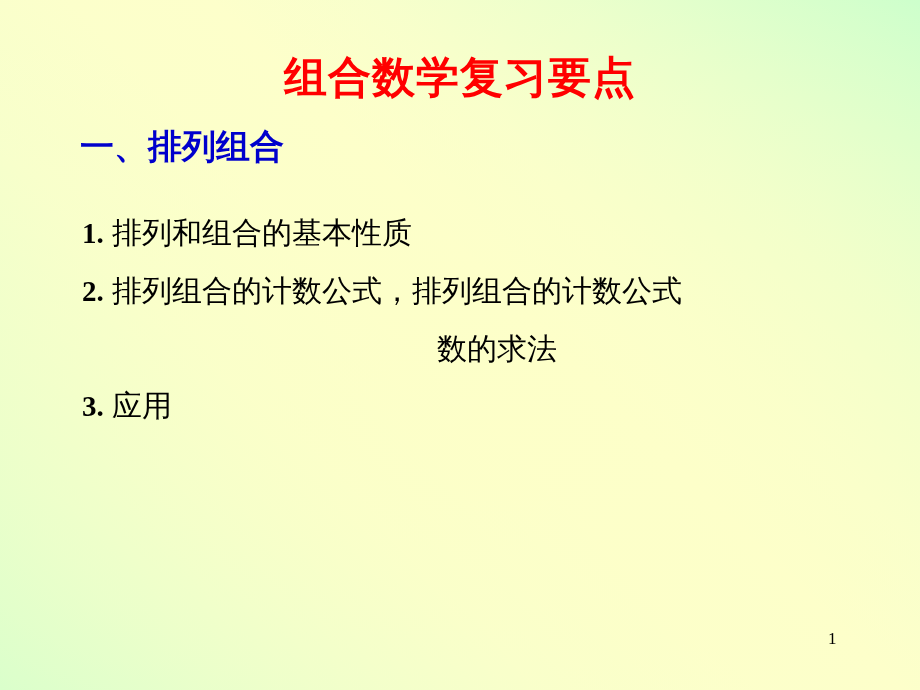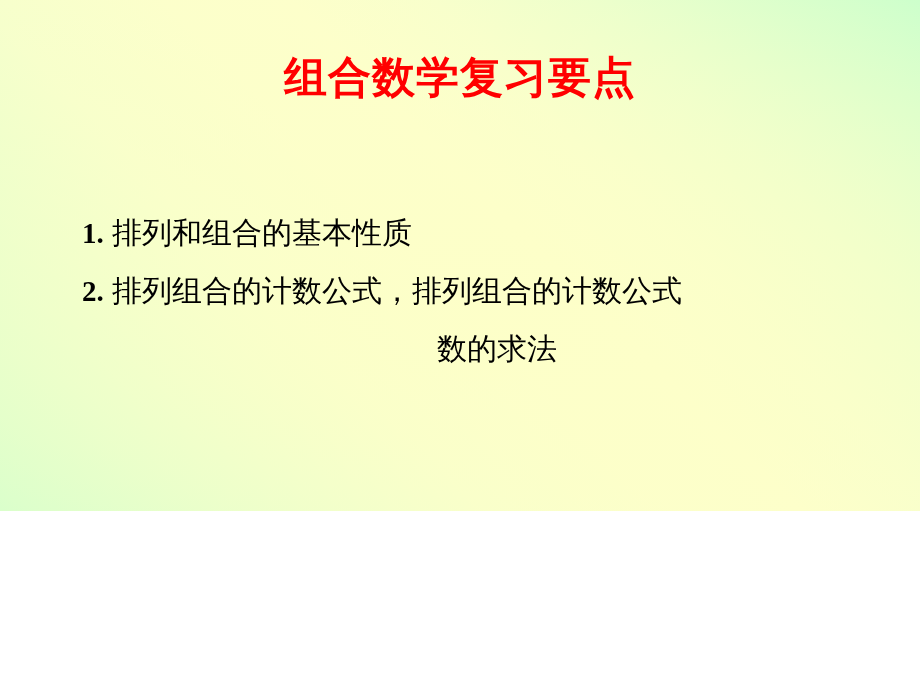--- a/index.html
+++ b/index.html
@@ -9,21 +9,21 @@
   body {
     width: 920px;
     height: 690px;
     overflow: hidden;
     font-family: "Liberation Serif", "DejaVu Serif", serif;
   }
 
   #slide {
     position: relative;
     width: 920px;
-    height: 511px;
+    height: 690px;
     overflow: hidden;
     
     background-color: #FBFFCB;
     background-image:
       linear-gradient(45deg,
         #CFFFCC 0%,
         #D9FFCC 10%,
         #E8FFCC 22%,
         #F6FFCC 34%,
         #FCFFCB 47%,
@@ -125,32 +125,36 @@
   }
 </style>
 </head>
 <body>
 
 <div id="slide">
   <div id="content">
 
     <div class="slide-title">组合数学复习要点</div>
 
+    <div class="section-heading">一、排列组合</div>
 
     <div class="body-list">
 
       <div class="list-item">
         <span class="item-number">1.</span><span class="item-text">排列和组合的基本性质</span>
       </div>
 
       <div class="list-item">
         <span class="item-number">2.</span><span class="item-text">排列组合的计数公式，排列组合的计数公式</span>
       </div>
 
       <div class="continuation-line">数的求法</div>
 
+      <div class="list-item">
+        <span class="item-number">3.</span><span class="item-text">应用</span>
+      </div>
 
     </div>
 
     <div class="page-number">1</div>
 
   </div>
 </div>
 
 </body></html>

